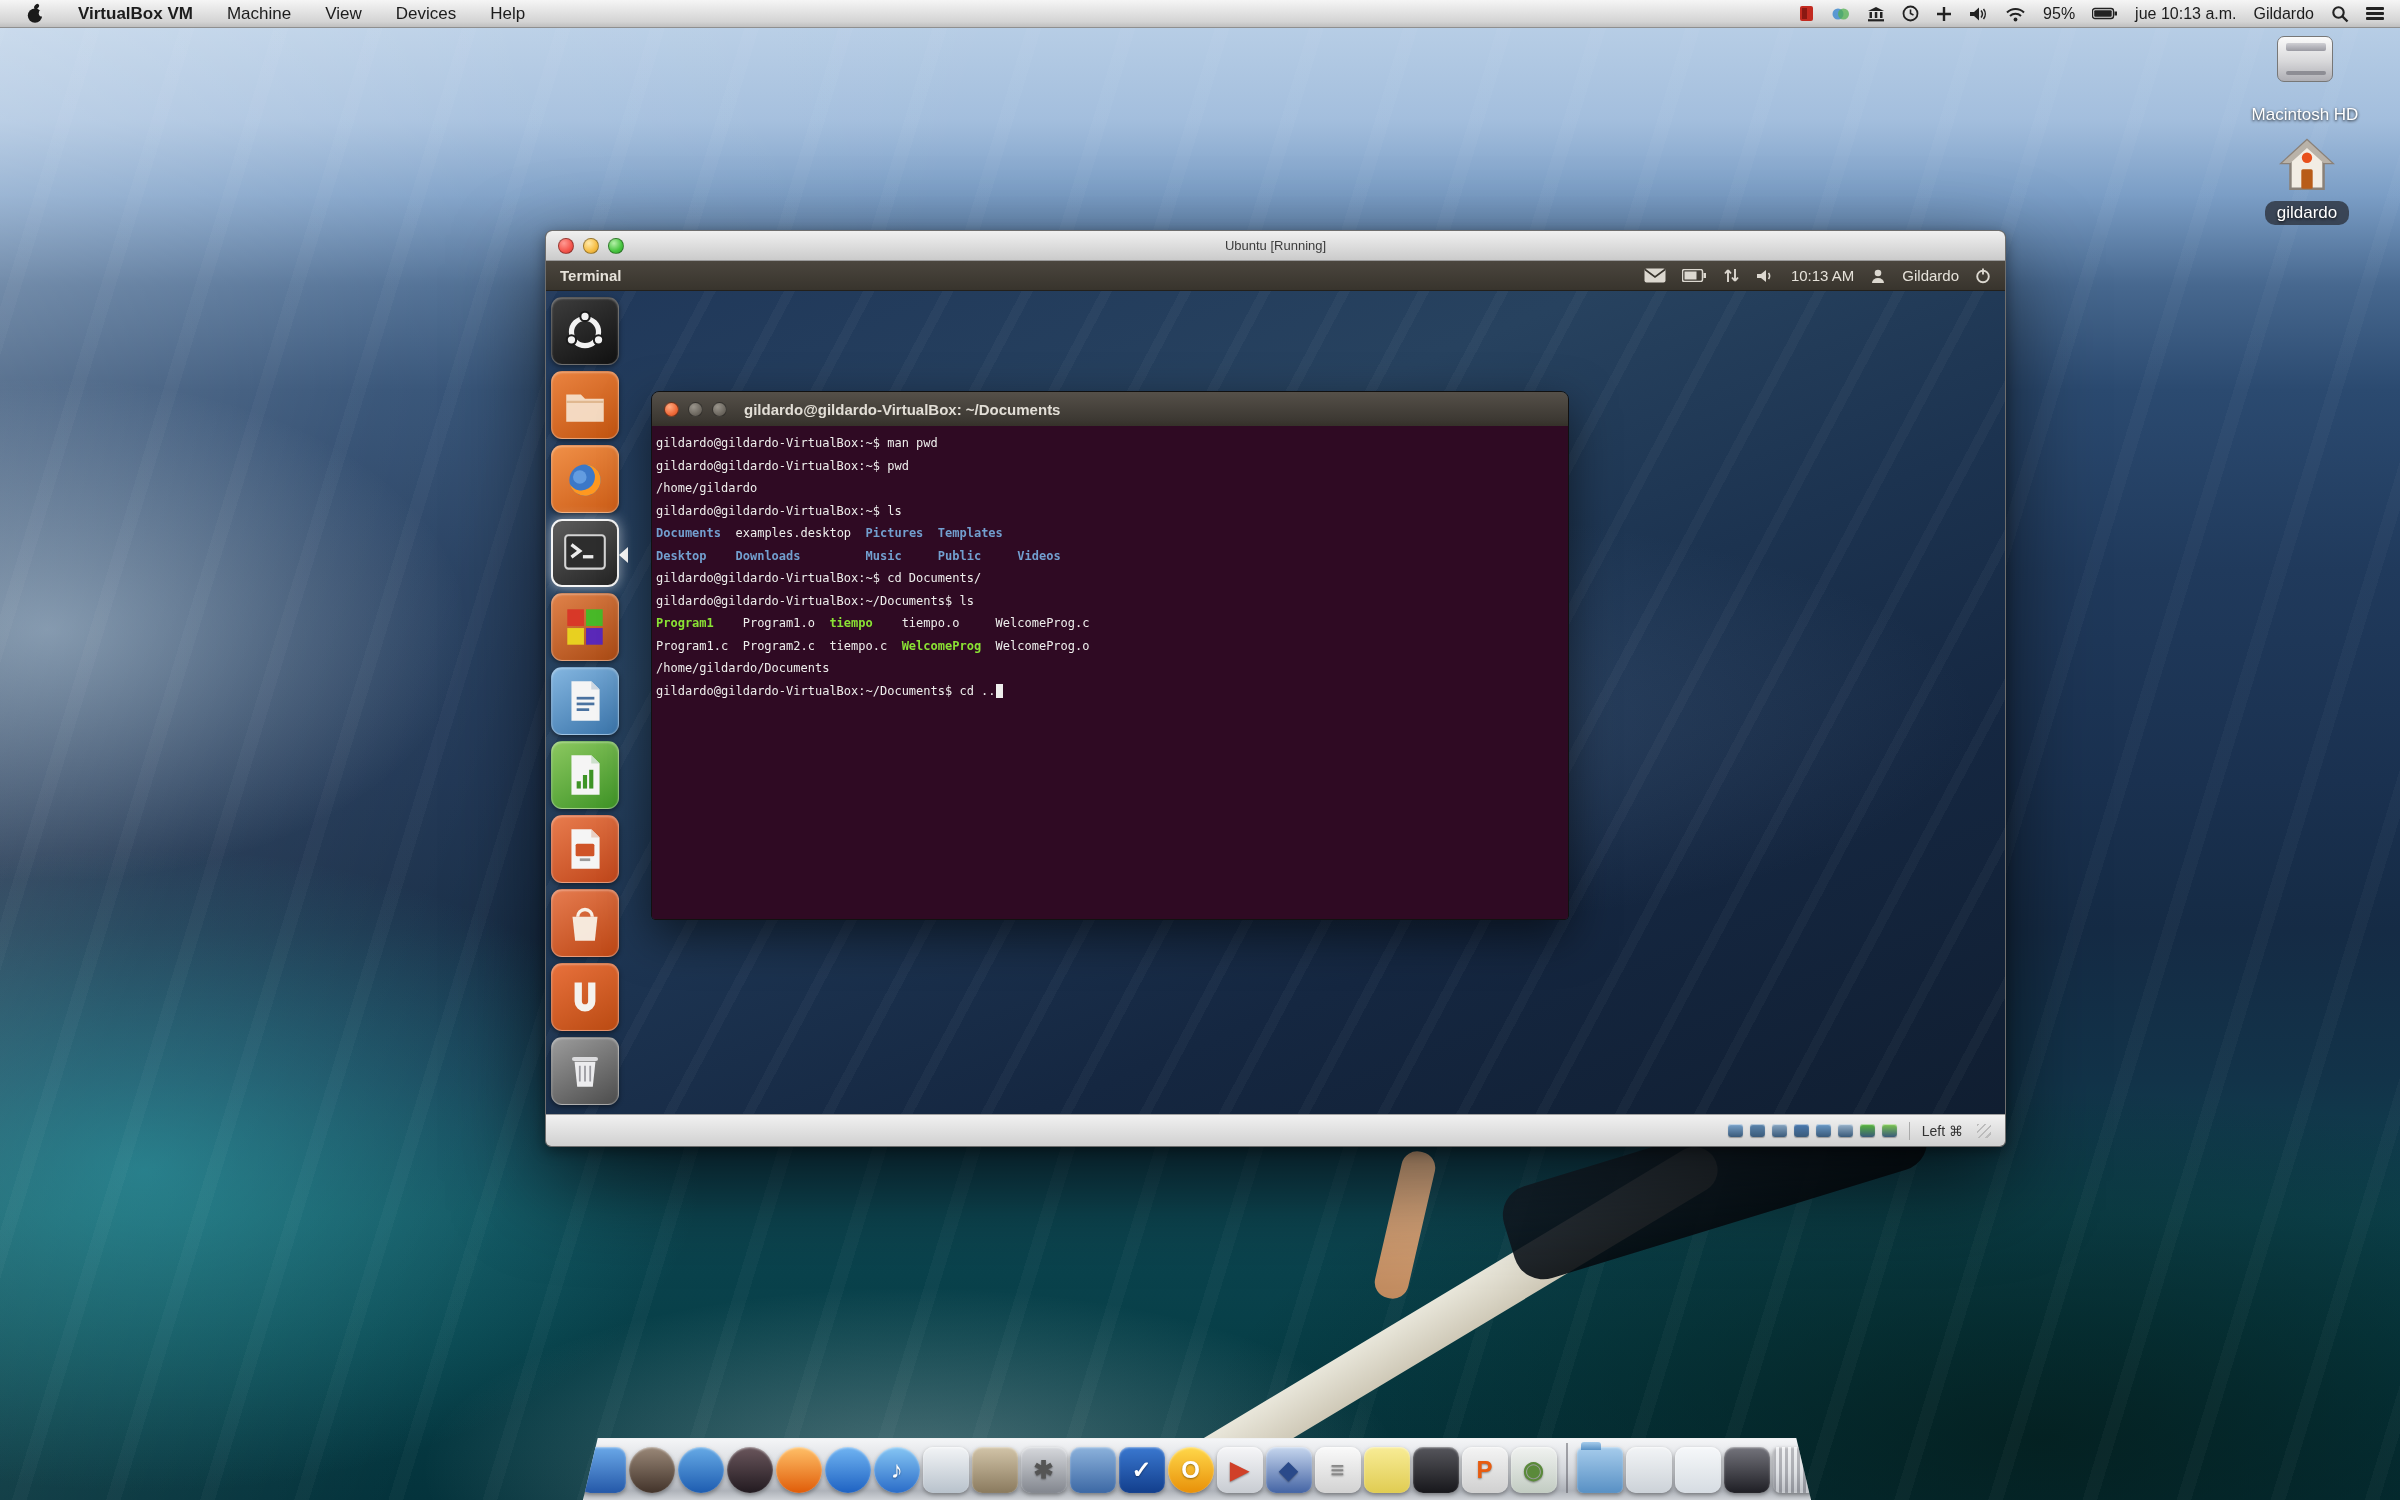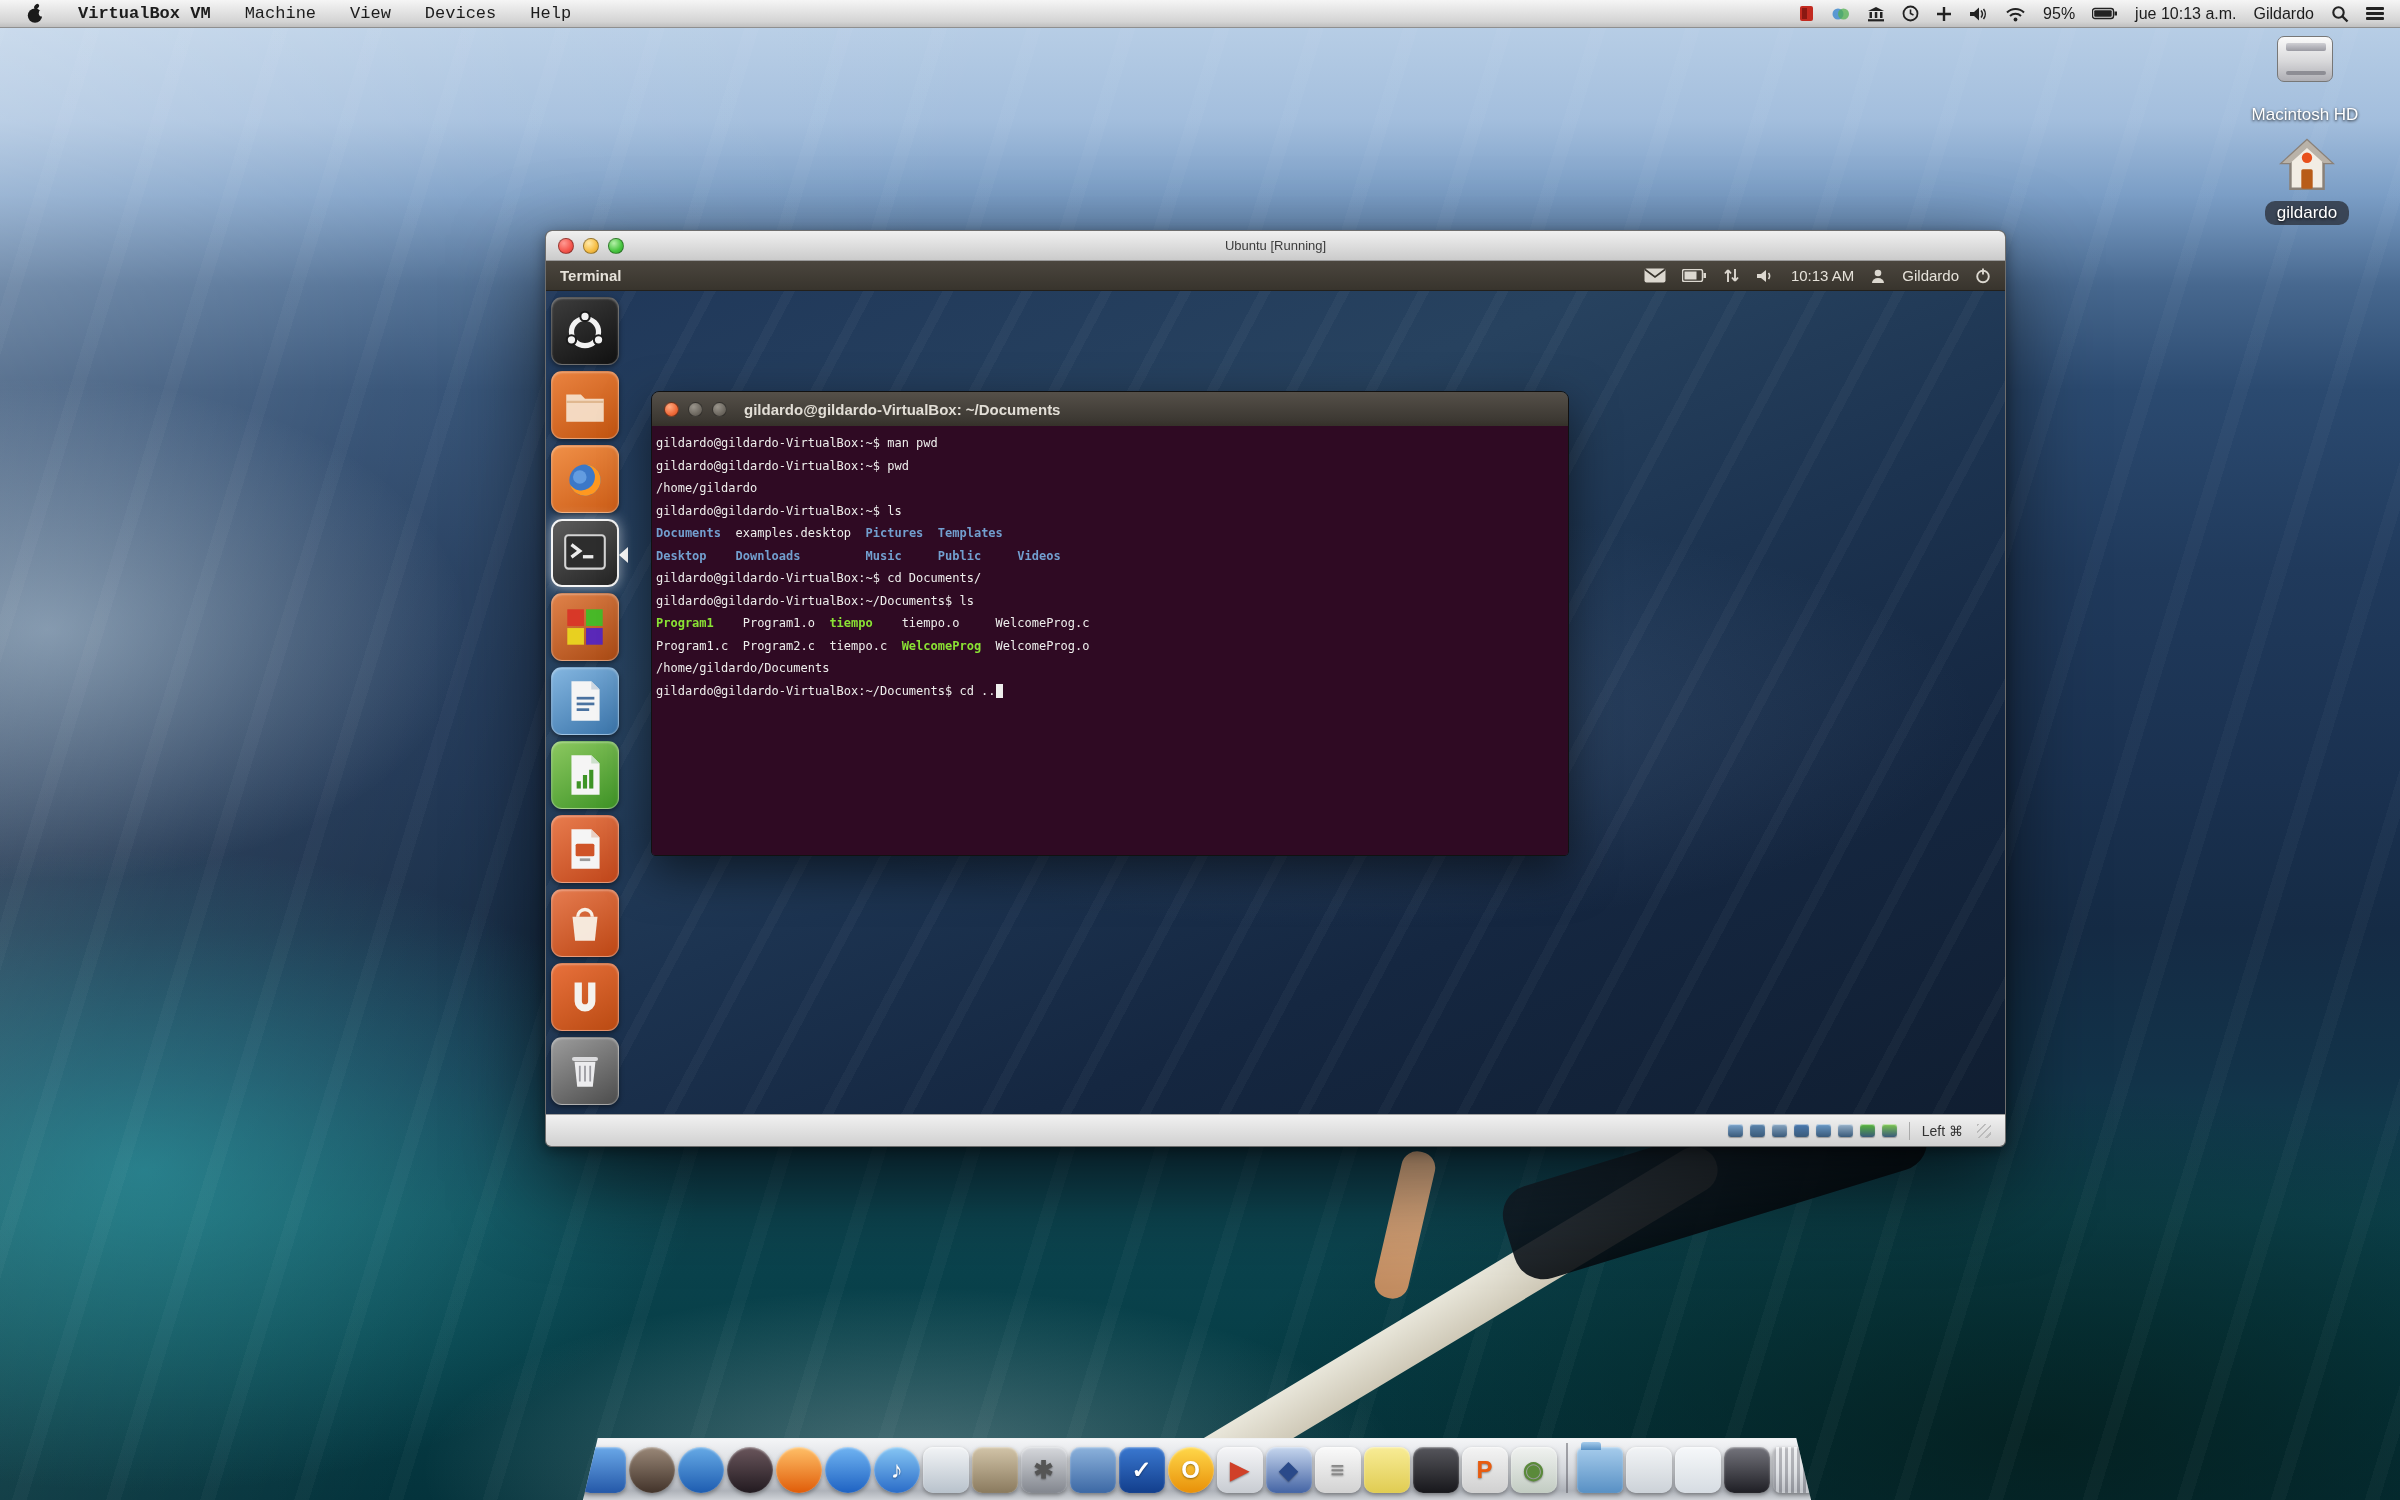--- a/index.html
+++ b/index.html
@@ -24,21 +24,21 @@
   .surf-board2 { position:absolute; left:1500px; top:1130px; width:430px; height:96px; border-radius:30px;
     background:linear-gradient(180deg,#15202b,#060b10); transform:rotate(-17deg); opacity:.9; z-index:1; }
   .surf-arm { position:absolute; left:1388px; top:1150px; width:34px; height:150px; border-radius:16px;
     background:linear-gradient(180deg,#e4b58c,#c08a5e); transform:rotate(13deg); z-index:1; }
 
   
   .menubar { position:absolute; left:0; top:0; width:2400px; height:28px; z-index:50;
     background:linear-gradient(180deg,#f5f5f5,#d4d4d4 80%,#bfbfbf); border-bottom:1px solid #8f8f8f;
     display:flex; align-items:center; font-size:17px; color:#1c1c1c; }
   .menubar .left { display:flex; align-items:center; gap:34px; padding-left:26px; }
-  .menubar .mitem { cursor:default;font-family:Liberation Mono, monospace; }
+  .menubar .mitem { cursor:default; }
   .menubar .appname { font-weight:bold; }
   .menubar .right { margin-left:auto; display:flex; align-items:center; gap:17px; padding-right:16px; font-size:16px; }
   .mb-ico { display:inline-flex; align-items:center; }
   .mb-bars { width:18px; height:13px; display:flex; flex-direction:column; justify-content:space-between; }
   .mb-bars i { display:block; height:3px; background:#222; border-radius:1px; }
 
   
   .dt-icon { position:absolute; width:130px; text-align:center; z-index:5; }
   .dt-hd { left:2240px; top:36px; }
   .dt-home { left:2242px; top:134px; }
@@ -92,21 +92,21 @@
   .k-calc     { background:linear-gradient(150deg,#8cc860,#3e9426); }
   .k-impress  { background:linear-gradient(150deg,#e87c4e,#c0461a); }
   .k-bag      { background:linear-gradient(150deg,#e67c50,#bc4614); }
   .k-uone     { background:linear-gradient(150deg,#e8713c,#ba4a12); }
   .k-trash    { background:linear-gradient(150deg,#9c9c9c,#4c4c4c); }
   .ltile.active { border:2px solid rgba(255,255,255,.95); box-shadow:0 0 14px rgba(255,255,255,.55); padding:7px; }
   .larrow { position:absolute; right:-11px; top:26px; width:0; height:0;
     border-top:8px solid transparent; border-bottom:8px solid transparent; border-right:9px solid #fff; }
 
   
-  .term { position:absolute; left:105px; top:100px; width:918px; height:465px; z-index:4;
+  .term { position:absolute; left:105px; top:100px; width:918px; height:529px; z-index:4;
     border-radius:8px 8px 4px 4px; box-shadow:0 16px 46px rgba(0,0,0,.55); overflow:hidden; border:1px solid #111; }
   .t-titlebar { height:34px; background:linear-gradient(180deg,#555049,#3d3933 80%,#353129);
     display:flex; align-items:center; padding:0 12px; gap:9px; }
   .t-btn { width:15px; height:15px; border-radius:50%; border:1px solid rgba(0,0,0,.5); }
   .t-close { background:radial-gradient(circle at 35% 30%, #ffab82, #ef6b3a 60%, #c74e22); }
   .t-min, .t-max { background:radial-gradient(circle at 35% 30%, #9a958c, #6b665e 65%, #55504a); }
   .t-title { margin-left:8px; color:#e2ded6; font-size:15px; font-weight:bold;
     white-space:nowrap; overflow:hidden; }
   .t-body { height:541px; background:#2f0a23; padding:6px 4px; font-family:"DejaVu Sans Mono", monospace;
     font-size:12px; line-height:22.5px; }

